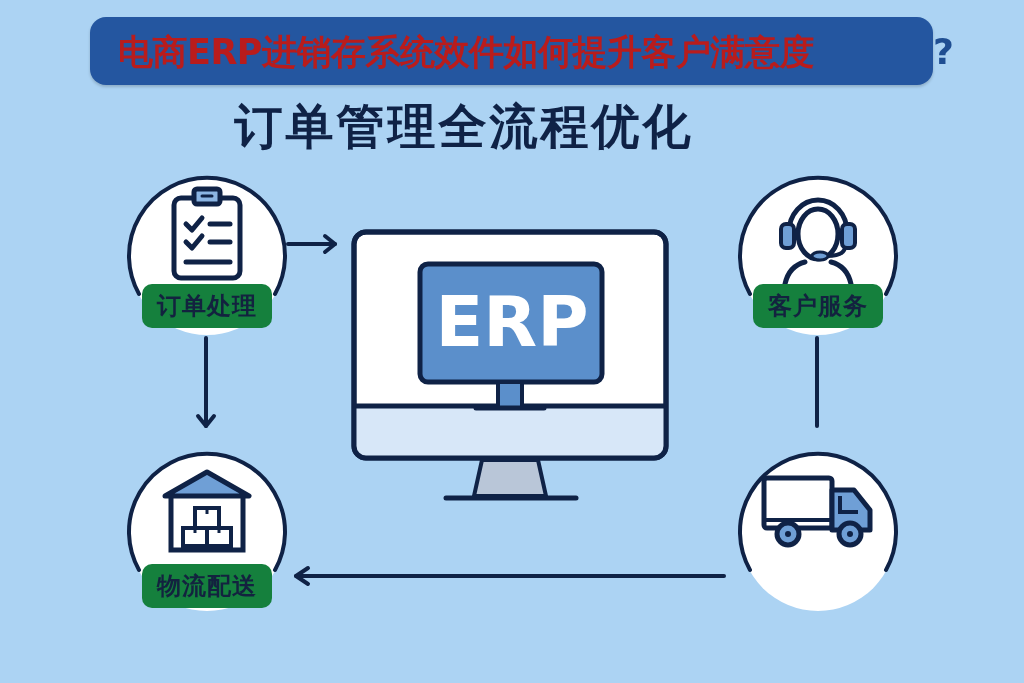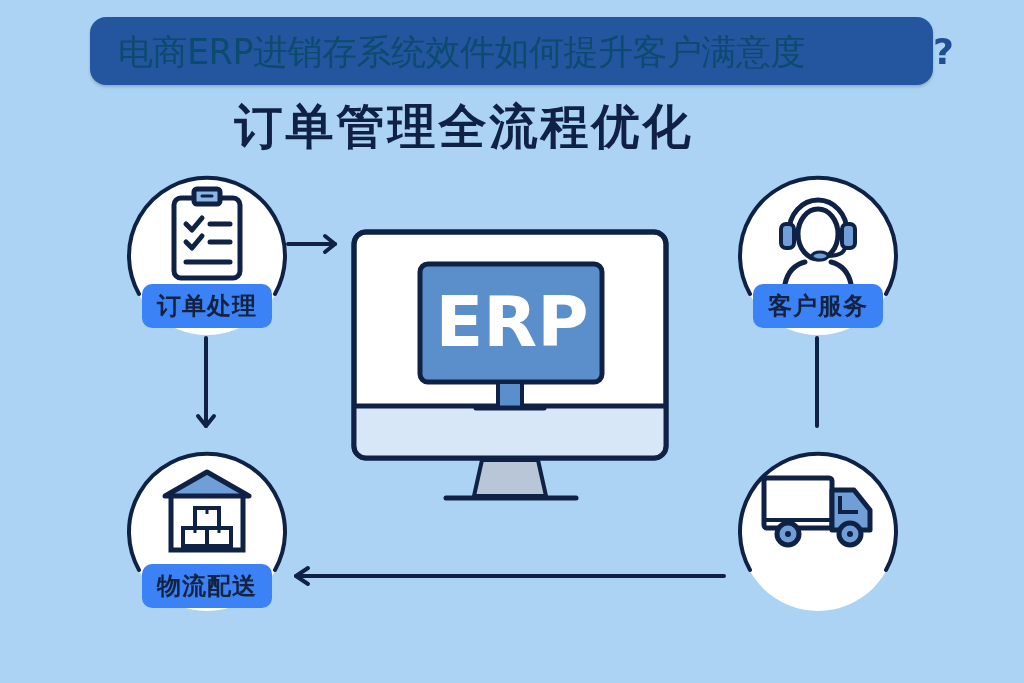--- a/index.html
+++ b/index.html
@@ -9,38 +9,38 @@
     font-family:"DejaVu Sans", "Liberation Sans", sans-serif;
     position:relative;
   }
   .banner {
     position:absolute; left:90px; top:17px; width:843px; height:68px;
     background:#2456a0; border-radius:16px;
     box-shadow:0 2px 3px rgba(0,0,0,0.18);
   }
   .banner-text {
     position:absolute; left:118px; top:22px; height:60px;
-    color:#0c4a6e; font-weight:normal; font-size:35px; line-height:60px;
+    color:#b91c1c; font-weight:bold; font-size:35px; line-height:60px;
     letter-spacing:-0.5px; white-space:nowrap;
   }
   .banner-q {
     position:absolute; left:933px; top:30px;
     color:#1f4e92; font-weight:bold; font-size:36px; line-height:44px;
   }
   .subtitle {
     position:absolute; left:0; top:94px; width:928px; text-align:center;
     color:#0f2246; font-weight:bold; font-size:48px; line-height:64px;
     letter-spacing:3px;
   }
   .node { position:absolute; width:170px; height:170px; }
   .node svg.ring { position:absolute; left:0; top:0; }
   .node .icon { position:absolute; }
   .node .label {
     position:absolute; left:20px; width:130px; height:44px;
-    background:#3b82f6; border-radius:10px;
+    background:#15803d; border-radius:10px;
     color:#13223f; font-weight:bold; font-size:24px; line-height:44px;
     text-align:center; letter-spacing:1px;
   }
   .arrow { position:absolute; }
   .monitor { position:absolute; left:350px; top:228px; }
   .erp-text {
     position:absolute; left:421px; top:266px; width:182px; height:136px;
     color:#ffffff; font-weight:bold; font-size:70px; line-height:112px;
     text-align:center; font-family:"DejaVu Sans", sans-serif;
   }

